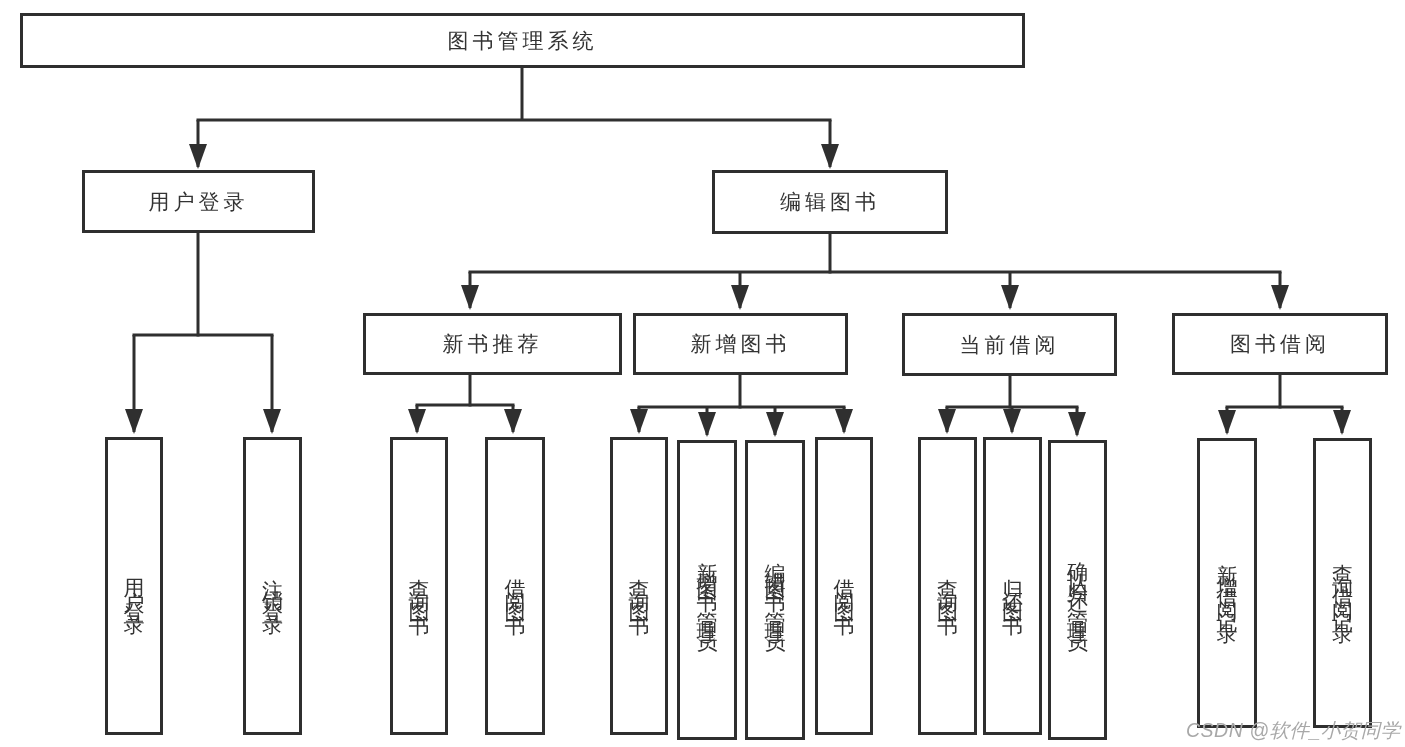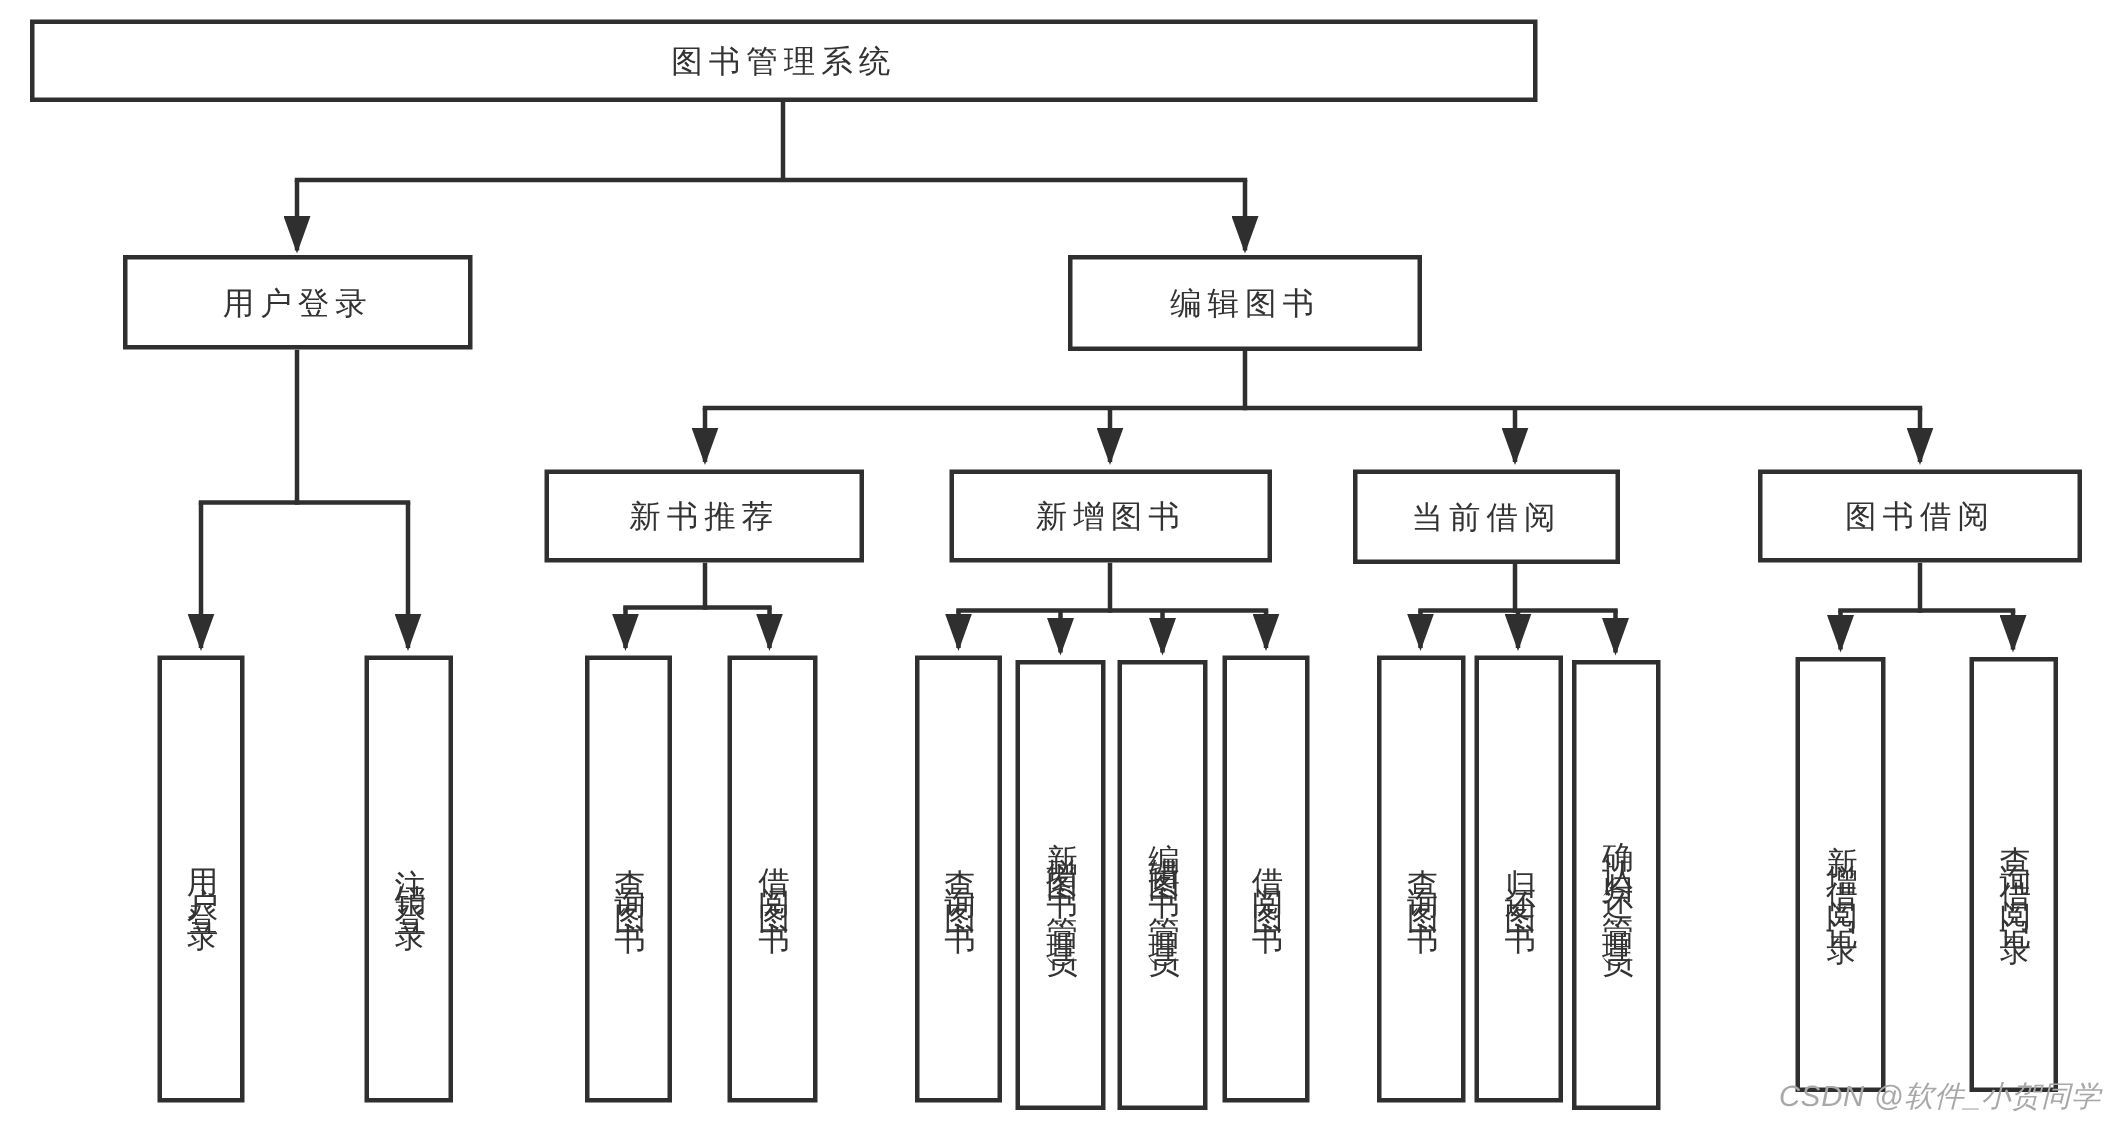--- a/index.html
+++ b/index.html
@@ -94,27 +94,27 @@
     <span class="label">图书管理系统</span>
   </div>
 
   <div class="box h" style="left:82px;top:170px;width:233px;height:63px">
     <span class="label">用户登录</span>
   </div>
   <div class="box h" style="left:712px;top:170px;width:236px;height:64px">
     <span class="label">编辑图书</span>
   </div>
 
-  <div class="box h" style="left:363px;top:313px;width:213px;height:62px">
+  <div class="box h" style="left:363px;top:313px;width:259px;height:62px">
     <span class="label">新书推荐</span>
   </div>
   <div class="box h" style="left:633px;top:313px;width:215px;height:62px">
     <span class="label">新增图书</span>
   </div>
-  <div class="box h" style="left:902px;top:313px;width:178px;height:63px">
+  <div class="box h" style="left:902px;top:313px;width:215px;height:63px">
     <span class="label">当前借阅</span>
   </div>
   <div class="box h" style="left:1172px;top:313px;width:216px;height:62px">
     <span class="label">图书借阅</span>
   </div>
 
   <div class="box v" style="left:105px;top:437px;width:58px;height:298px">
     <span class="label">用户登录</span>
   </div>
   <div class="box v" style="left:243px;top:437px;width:59px;height:298px">

